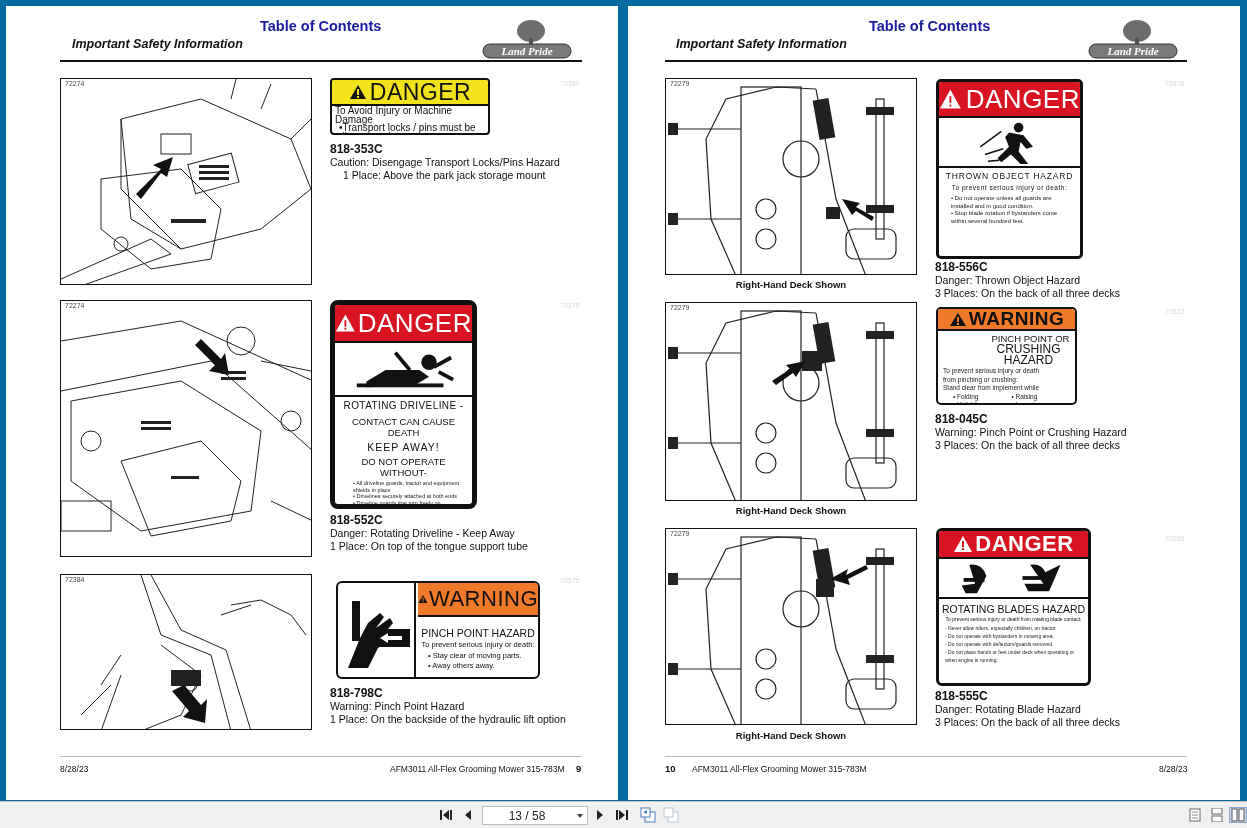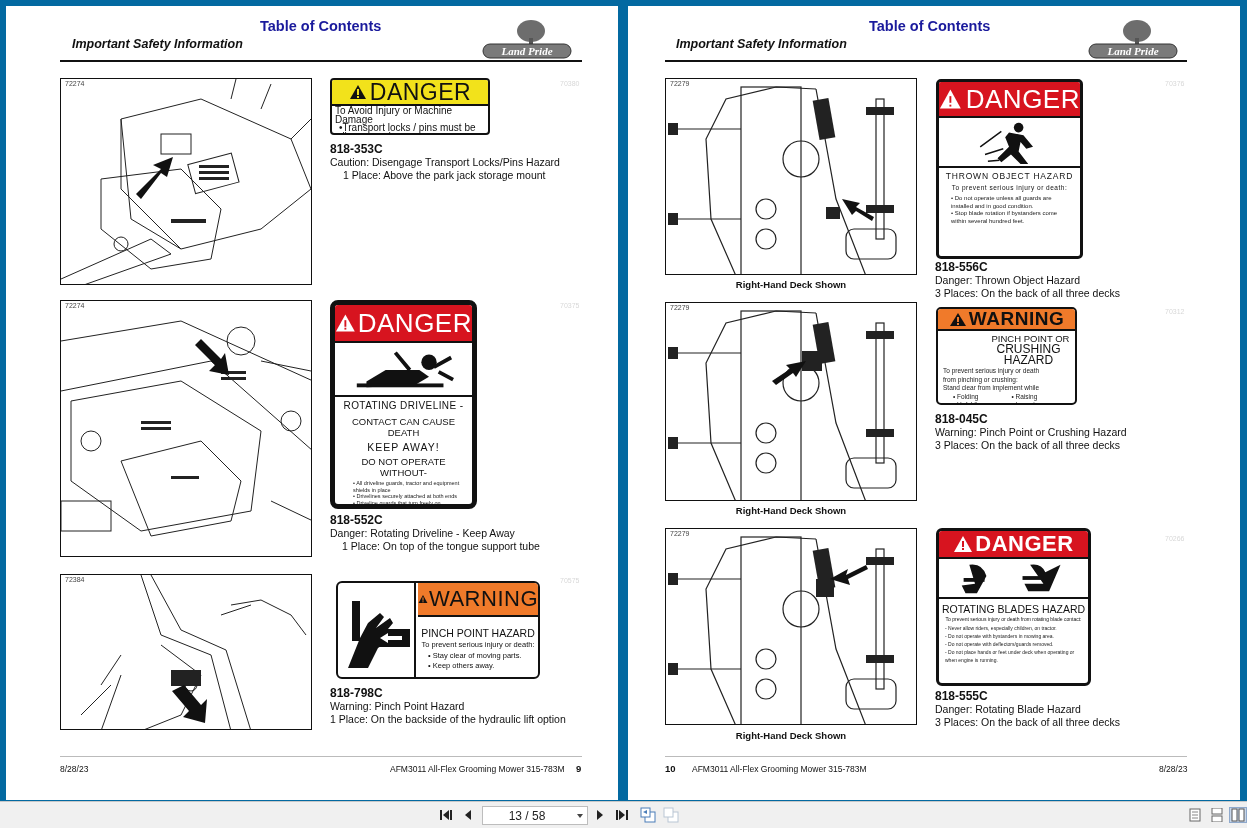--- a/index.html
+++ b/index.html
@@ -146,21 +146,21 @@
         <div class="line" style="font-size:9.5px; margin-top:3px;">DO NOT OPERATE WITHOUT-</div>
         <div class="small" style="padding:2px 8px 0 16px; font-size:5.5px; line-height:6.5px;">
           <div>• All driveline guards, tractor and equipment shields in place</div>
           <div>• Drivelines securely attached at both ends</div>
           <div>• Driveline guards that turn freely on driveline</div>
         </div>
       </div>
     </div>
     <div class="partno" style="left:324px; top:507px;">818-552C</div>
     <div class="desc" style="left:324px; top:521px;">Danger: Rotating Driveline - Keep Away</div>
-    <div class="desc" style="left:336px; top:534px;">1 Place: On top of the tongue support tube</div>
+    <div class="desc" style="left:324px; top:534px;">1 Place: On top of the tongue support tube</div>
 
     <div class="figbox" style="left:54px; top:568px; width:252px; height:156px;">
       <svg width="252" height="156" viewBox="0 0 252 156">
         <g fill="none" stroke="#222" stroke-width="1">
           <path d="M80 0 L100 60 L150 80 L170 156"></path>
           <path d="M90 0 L120 55 L165 75 L190 156"></path>
           <path d="M100 70 L140 100 L120 140 L80 156"></path>
           <path d="M60 100 L40 156 M160 40 L190 30"></path>
           <circle cx="130" cy="110" r="6"></circle>
           <path d="M170 30 L200 25 L230 40 L245 60"></path>
@@ -188,21 +188,21 @@
               <path d="M9 1 L17 15 L1 15 Z" fill="#111"></path>
               <rect x="8" y="5" width="2" height="6" fill="#f07a2a"></rect>
               <rect x="8" y="12" width="2" height="2" fill="#f07a2a"></rect>
             </svg>
           <span>WARNING</span>
         </div>
         <div class="line" style="font-size:10.5px; margin-top:10px;">PINCH POINT HAZARD</div>
         <div class="line" style="font-size:7.5px; margin-top:1px;">To prevent serious injury or death:</div>
         <div style="font-size:7.5px; padding-left:10px; margin-top:2px; line-height:10px; color:#111;">
           <div>• Stay clear of moving parts.</div>
-          <div>• Keep others away.</div>
+          <div>• Away others away.</div>
         </div>
       </div>
     </div>
     <div class="partno" style="left:324px; top:680px;">818-798C</div>
     <div class="desc" style="left:324px; top:694px;">Warning: Pinch Point Hazard</div>
     <div class="desc" style="left:324px; top:707px;">1 Place: On the backside of the hydraulic lift option</div>
 
     <div class="foot-rule" style="left:54px; width:522px;"></div>
     <div class="foot" style="left:54px;">8/28/23</div>
     <div class="foot i" style="left:384px;">AFM3011 All-Flex Grooming Mower 315-783M</div>

